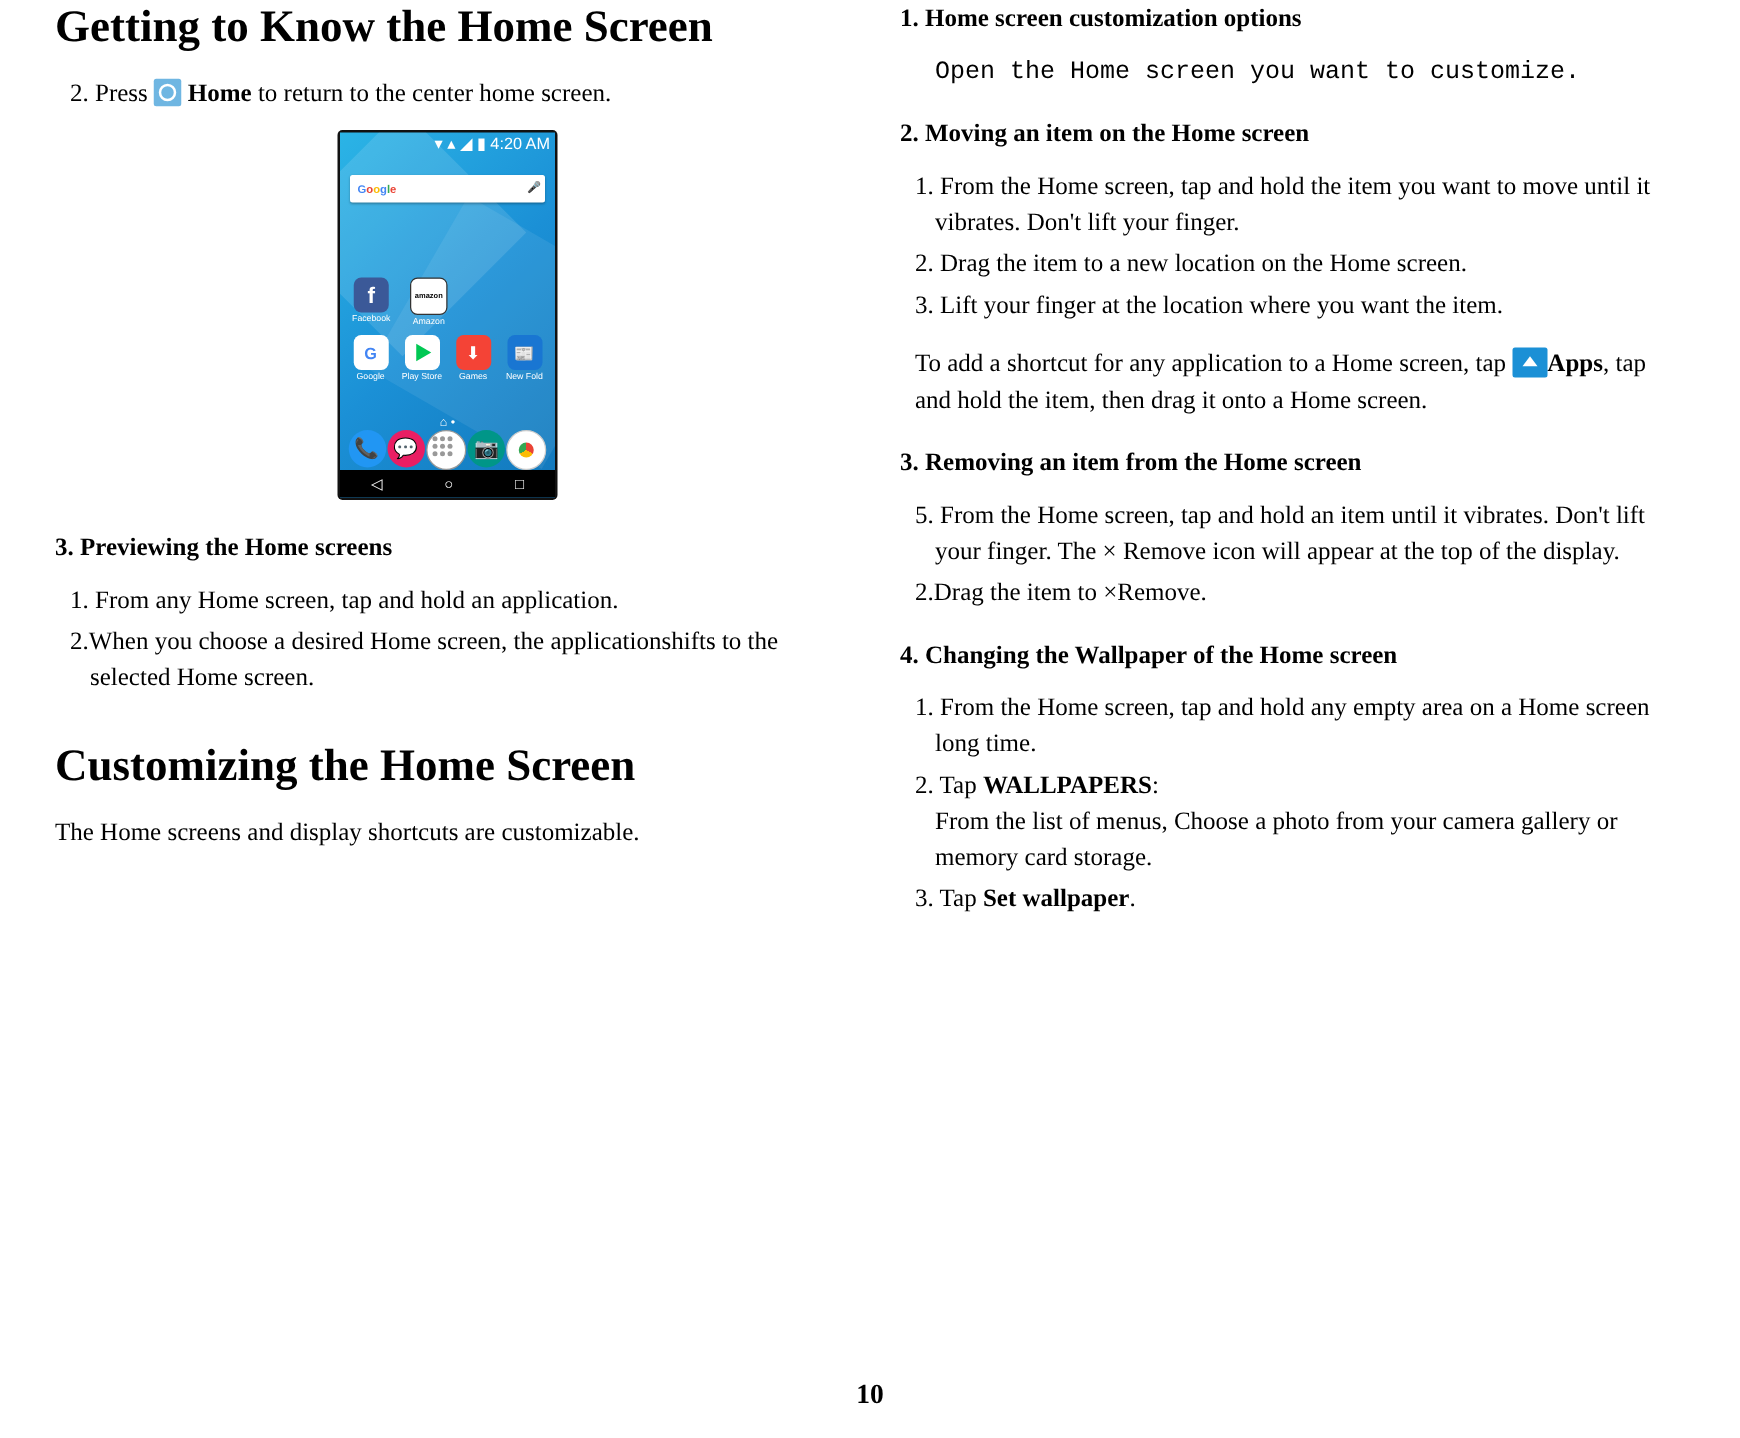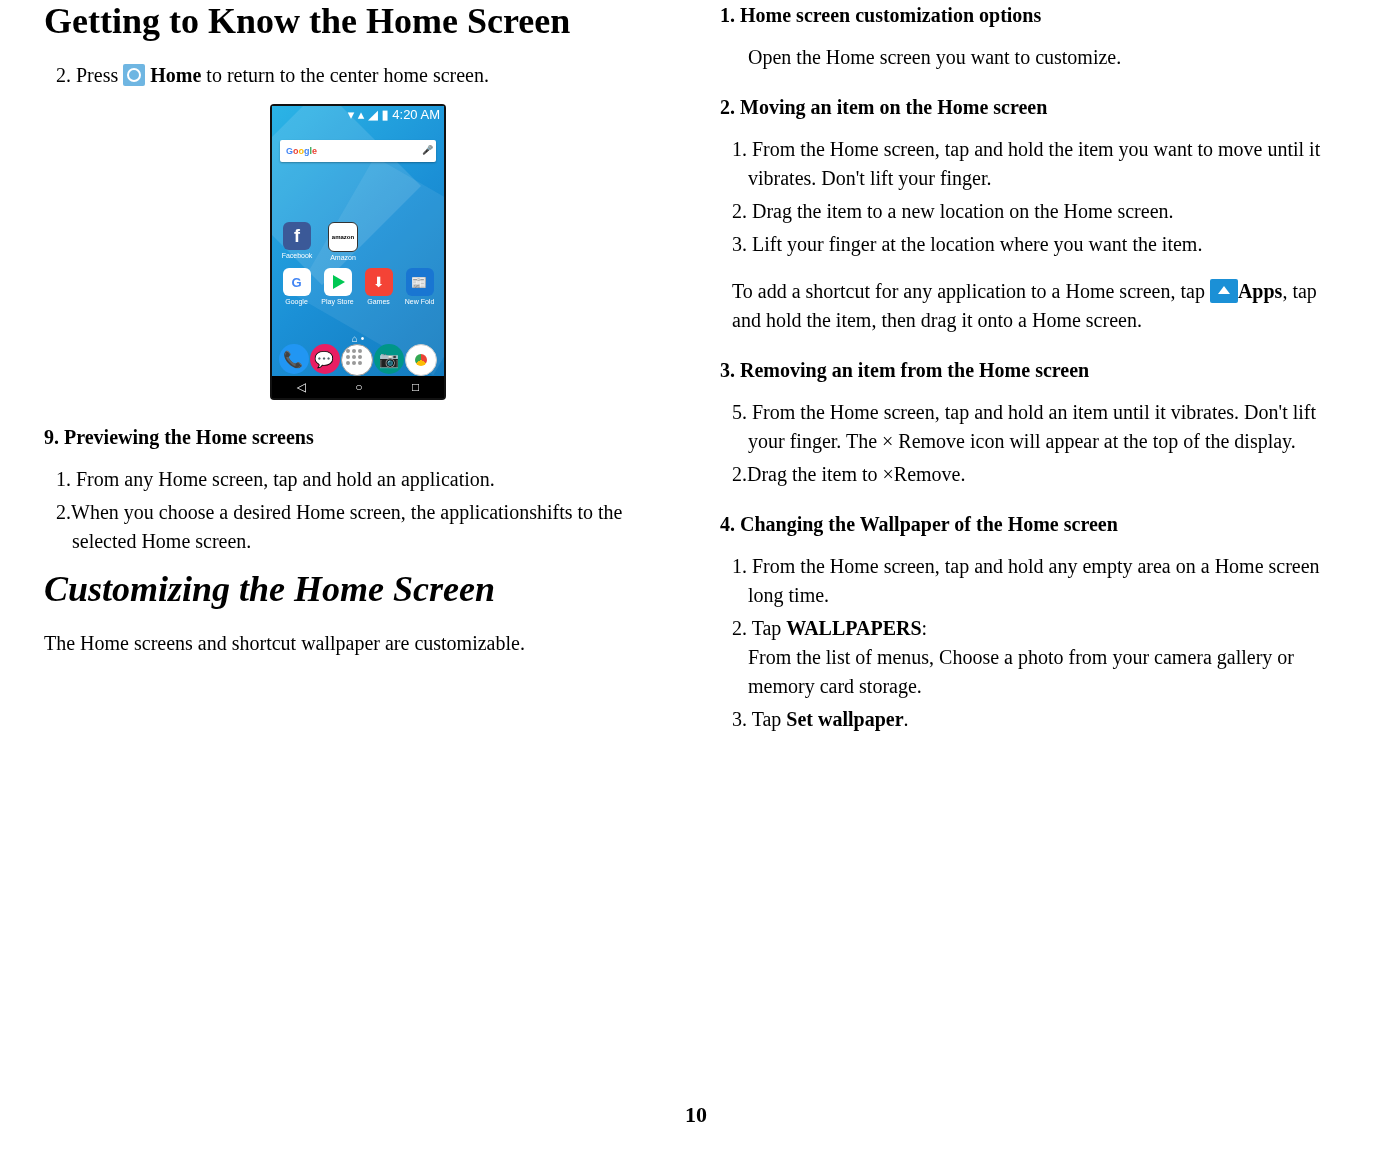--- a/index.html
+++ b/index.html
@@ -37,21 +37,21 @@
   h2.tight { margin-top: 4px; }
   p, .para {
     font-size: 20px;
     line-height: 1.45;
     margin: 4px 0;
   }
   .indent {
     padding-left: 28px;
     text-indent: -16px;
   }
-  .indent2 { padding-left: 28px; }
+  .indent2 { padding-left: 28px; font-family: Liberation Mono, monospace; }
   .pagenum {
     text-align: center;
     font-weight: bold;
     font-size: 22px;
     margin-top: 12px;
   }
   .icon-home {
     display: inline-block;
     width: 22px;
     height: 22px;
@@ -230,26 +230,26 @@
           </div>
           <div class="nav">
             <span>◁</span>
             <span>○</span>
             <span>□</span>
           </div>
         </div>
       </div>
     </div>
 
-    <h2>9. Previewing the Home screens</h2>
+    <h2>3. Previewing the Home screens</h2>
     <p class="indent">1. From any Home screen, tap and hold an application.</p>
     <p class="indent">2.When you choose a desired Home screen, the applicationshifts to the selected Home screen.</p>
 
-    <h1 style="margin-top:12px;font-style:italic;">Customizing the Home Screen</h1>
-    <p class="para">The Home screens and shortcut wallpaper are customizable.</p>
+    <h1 style="margin-top:34px;">Customizing the Home Screen</h1>
+    <p class="para">The Home screens and display shortcuts are customizable.</p>
   </div>
 
   <div class="col">
     <h2 class="tight">1.  Home screen customization options</h2>
     <p class="para indent2">Open the Home screen you want to customize.</p>
 
     <h2>2. Moving an item on the Home screen</h2>
     <p class="indent">1. From the Home screen, tap and hold the item you want to move until it vibrates. Don't lift your finger.</p>
     <p class="indent">2. Drag the item to a new location on the Home screen.</p>
     <p class="indent">3. Lift your finger at the location where you want the item.</p>

